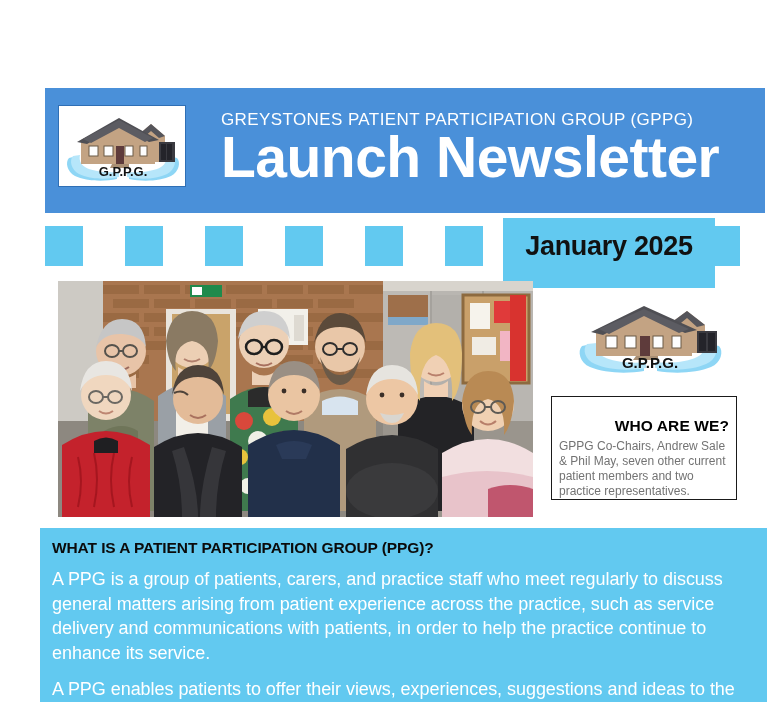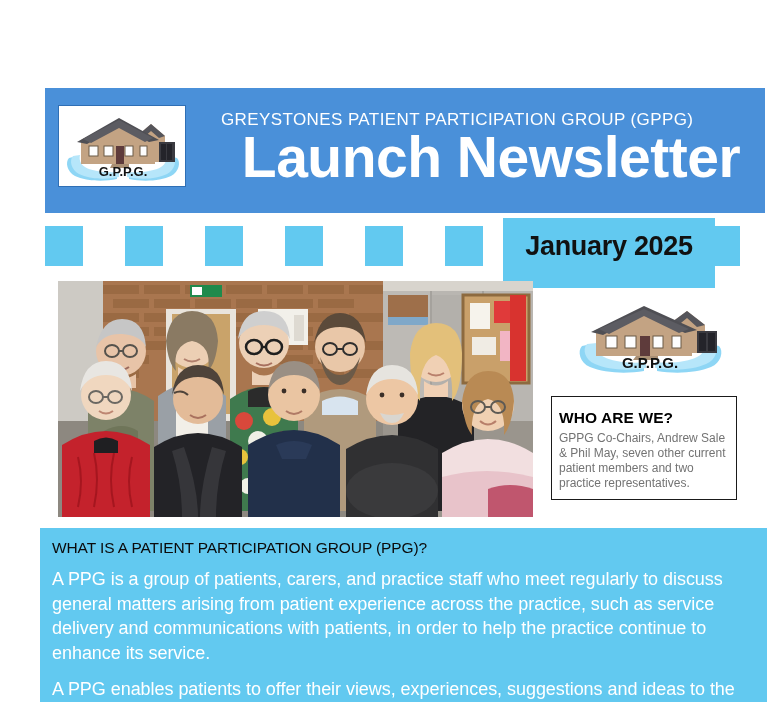--- a/index.html
+++ b/index.html
@@ -22,21 +22,21 @@
     overflow:hidden;
   }
   .org-name{
     position:absolute;left:176px;top:22px;width:530px;
     color:#ffffff;font-size:17px;letter-spacing:.4px;
     font-weight:400;white-space:nowrap;
   }
   .newsletter-title{
     position:absolute;left:176px;top:40px;width:540px;
     color:#ffffff;font-size:57px;font-weight:bold;
-    letter-spacing:-.5px;line-height:1.05;white-space:nowrap;text-align:center;
+    letter-spacing:-.5px;line-height:1.05;white-space:nowrap;
   }
 
   
   .squares-row{position:absolute;left:45px;top:226px;height:40px;}
   .sq{position:absolute;top:0;width:38px;height:40px;background:#62c9f0;}
 
   
   .date-banner{
     position:absolute;left:503px;top:218px;width:212px;height:70px;
     background:#62c9f0;
@@ -64,34 +64,34 @@
     background:#ffffff;overflow:hidden;
   }
 
   
   .who-box{
     position:absolute;left:551px;top:396px;width:186px;height:104px;
     background:#ffffff;border:1.4px solid #1a1a1a;box-sizing:border-box;
     padding:6px 7px 0 7px;
   }
   .who-title{
-    text-align:left;font-size:15.5px;font-weight:bold;color:#000;
-    margin:6px 0 4px 0;letter-spacing:.1px;
+    text-align:right;font-size:15.5px;font-weight:bold;color:#000;
+    margin:14px 0 4px 0;letter-spacing:.1px;
   }
   .who-body{
     font-size:12px;color:#737373;line-height:1.26;
   }
 
   
   .ppg-section{
     position:absolute;left:40px;top:528px;width:727px;height:174px;
     background:#62c9f0;padding:9px 12px 0 12px;box-sizing:border-box;
   }
   .ppg-heading{
-    color:#0b0b0b;font-size:15.5px;font-weight:normal;letter-spacing:-.1px;
+    color:#0b0b0b;font-size:15.5px;font-weight:bold;letter-spacing:-.1px;
     margin:2px 0 10px 0;
   }
   .ppg-para{
     color:#ffffff;font-size:18px;line-height:1.37;margin:0 0 11px 0;
     letter-spacing:-.05px;
   }
 </style>
 </head>
 <body>
 

